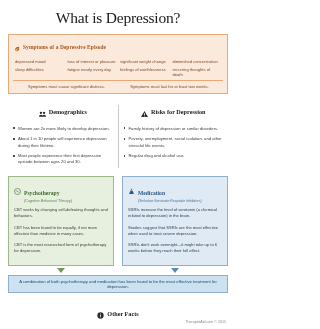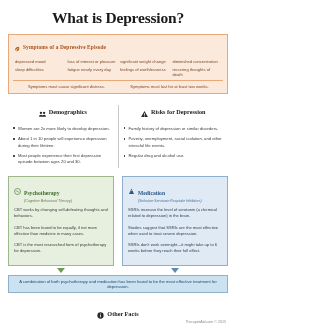--- a/index.html
+++ b/index.html
@@ -15,21 +15,21 @@
     height: 329px;
     background: #fff;
     padding: 6px 8px 0 8px;
     position: relative;
   }
 
   
   .title {
     text-align: center;
     font-family: "Liberation Serif", serif;
-    font-weight: bold;
+    font-weight: normal;
     font-size: 15.5px;
     color: #1a1a1a;
     letter-spacing: -0.2px;
     margin: 3px 0 7px 0;
   }
 
   
   .symptoms-panel {
     border: 1px solid #e8a878;
     background: #fbe9dc;

